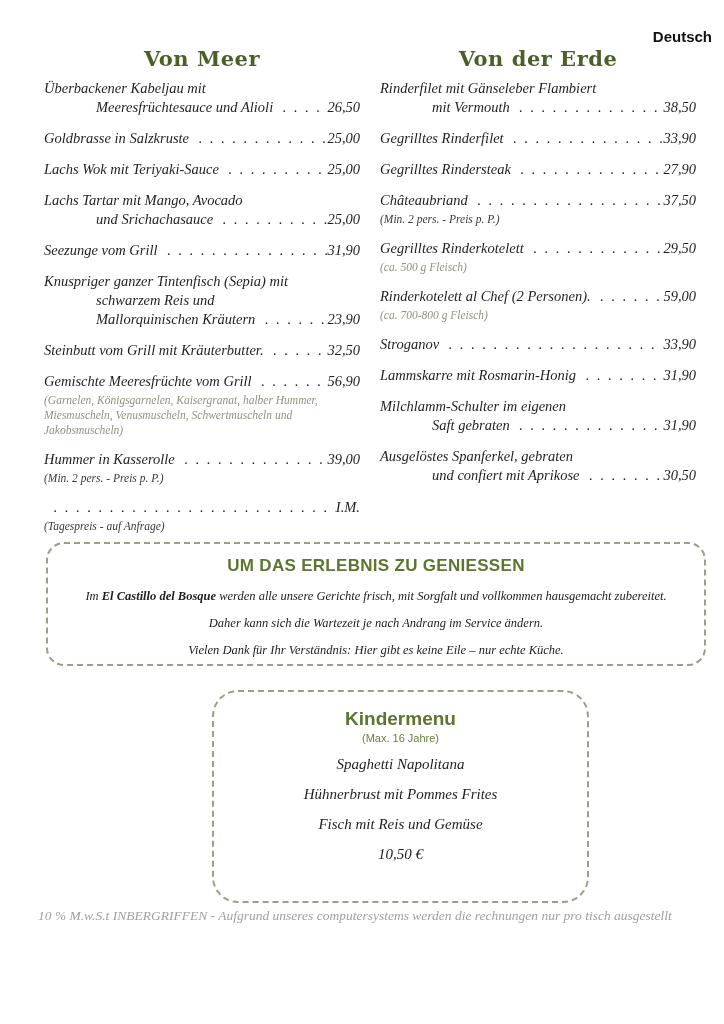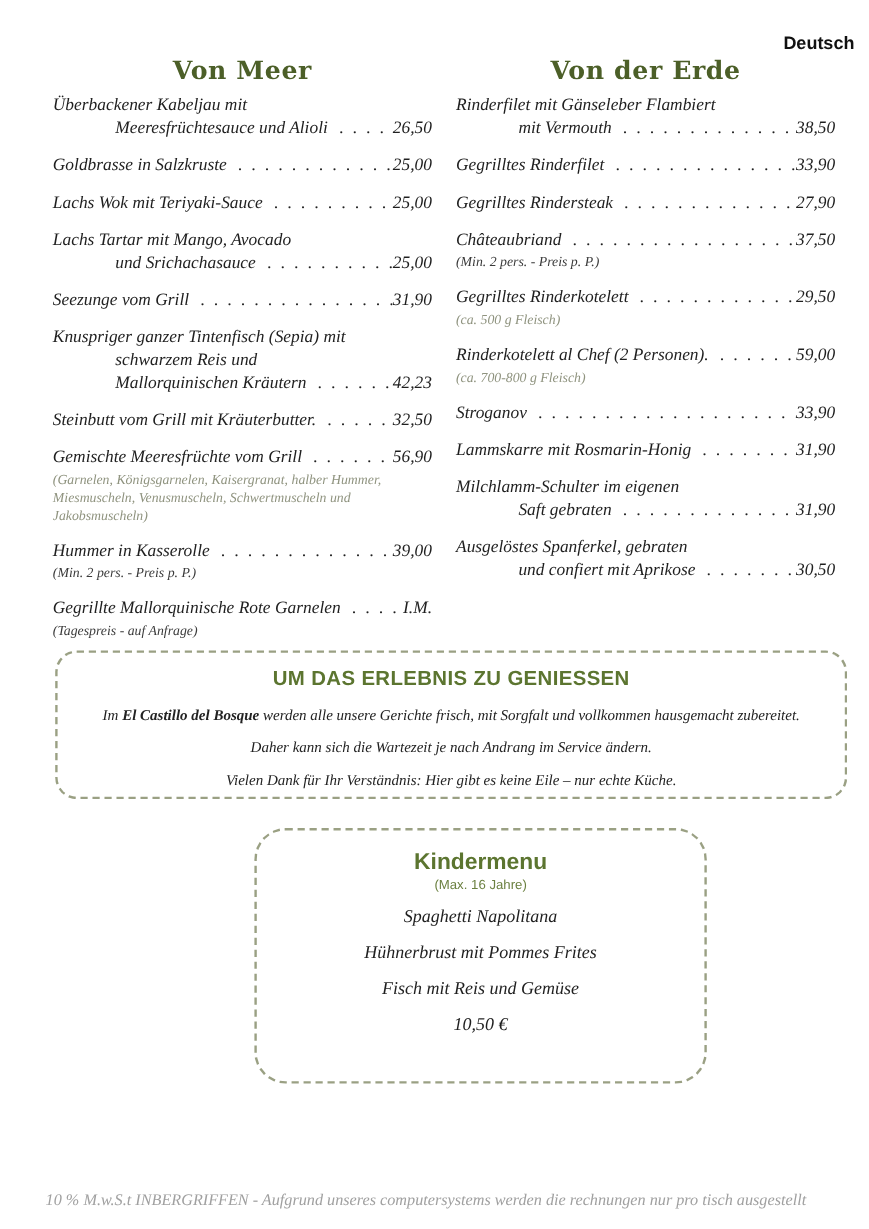--- a/index.html
+++ b/index.html
@@ -53,21 +53,21 @@
     font-family:"Liberation Sans","DejaVu Sans",sans-serif;
     font-weight:bold; font-size:19px; color:#5c7530;
   }
   .kids-subtitle {
     font-family:"Liberation Sans","DejaVu Sans",sans-serif;
     font-size:11px; color:#6b8040; margin-top:2px;
   }
   .kids-item { font-style:italic; font-size:15px; line-height:19px; margin-top:11px;text-align:center; }
   .kids-price { font-style:italic; font-size:15px; margin-top:12px; }
   .footer {
-    position:absolute; top:992px; left:38px; width:670px;
+    position:absolute; top:908px; left:38px; width:670px;
     font-style:italic; font-size:13.5px; color:#a0a0a0; white-space:nowrap;
   }
 </style>
 </head>
 <body>
 
 <div class="page">
 
   <div class="lang">Deutsch</div>
 
@@ -111,21 +111,21 @@
               <span class="dots">&nbsp;.&nbsp;.&nbsp;.&nbsp;.&nbsp;.&nbsp;.&nbsp;.&nbsp;.&nbsp;.&nbsp;.&nbsp;.&nbsp;.&nbsp;.&nbsp;.&nbsp;.&nbsp;.&nbsp;.&nbsp;.&nbsp;.&nbsp;.&nbsp;.&nbsp;.&nbsp;.&nbsp;.&nbsp;.&nbsp;.&nbsp;.&nbsp;.&nbsp;.&nbsp;.&nbsp;.&nbsp;.&nbsp;.&nbsp;.&nbsp;.&nbsp;.&nbsp;.&nbsp;.&nbsp;.&nbsp;.</span>
               <span class="price">31,90</span>
             </div>
           </div>
           <div class="menu-item">
             <div class="item-line">Knuspriger ganzer Tintenfisch (Sepia) mit</div>
             <div class="item-line indent">schwarzem Reis und</div>
             <div class="item-row indent">
               <span class="item-name">Mallorquinischen Kräutern</span>
               <span class="dots">&nbsp;.&nbsp;.&nbsp;.&nbsp;.&nbsp;.&nbsp;.&nbsp;.&nbsp;.&nbsp;.&nbsp;.&nbsp;.&nbsp;.&nbsp;.&nbsp;.&nbsp;.&nbsp;.&nbsp;.&nbsp;.&nbsp;.&nbsp;.&nbsp;.&nbsp;.&nbsp;.&nbsp;.&nbsp;.&nbsp;.&nbsp;.&nbsp;.&nbsp;.&nbsp;.&nbsp;.&nbsp;.&nbsp;.&nbsp;.&nbsp;.&nbsp;.&nbsp;.&nbsp;.&nbsp;.&nbsp;.</span>
-              <span class="price">42,23</span>
+              <span class="price">23,90</span>
             </div>
           </div>
           <div class="menu-item">
             <div class="item-row">
               <span class="item-name">Steinbutt vom Grill mit Kräuterbutter.</span>
               <span class="dots">&nbsp;.&nbsp;.&nbsp;.&nbsp;.&nbsp;.&nbsp;.&nbsp;.&nbsp;.&nbsp;.&nbsp;.&nbsp;.&nbsp;.&nbsp;.&nbsp;.&nbsp;.&nbsp;.&nbsp;.&nbsp;.&nbsp;.&nbsp;.&nbsp;.&nbsp;.&nbsp;.&nbsp;.&nbsp;.&nbsp;.&nbsp;.&nbsp;.&nbsp;.&nbsp;.&nbsp;.&nbsp;.&nbsp;.&nbsp;.&nbsp;.&nbsp;.&nbsp;.&nbsp;.&nbsp;.&nbsp;.</span>
               <span class="price">32,50</span>
             </div>
           </div>
           <div class="menu-item">
@@ -139,21 +139,20 @@
           <div class="menu-item">
             <div class="item-row">
               <span class="item-name">Hummer in Kasserolle</span>
               <span class="dots">&nbsp;.&nbsp;.&nbsp;.&nbsp;.&nbsp;.&nbsp;.&nbsp;.&nbsp;.&nbsp;.&nbsp;.&nbsp;.&nbsp;.&nbsp;.&nbsp;.&nbsp;.&nbsp;.&nbsp;.&nbsp;.&nbsp;.&nbsp;.&nbsp;.&nbsp;.&nbsp;.&nbsp;.&nbsp;.&nbsp;.&nbsp;.&nbsp;.&nbsp;.&nbsp;.&nbsp;.&nbsp;.&nbsp;.&nbsp;.&nbsp;.&nbsp;.&nbsp;.&nbsp;.&nbsp;.&nbsp;.</span>
               <span class="price">39,00</span>
             </div>
             <div class="note">(Min. 2 pers. - Preis p. P.)</div>
           </div>
           <div class="menu-item">
             <div class="item-row">
-              <span class="item-name">Gegrillte Mallorquinische Rote Garnelen</span>
               <span class="dots">&nbsp;.&nbsp;.&nbsp;.&nbsp;.&nbsp;.&nbsp;.&nbsp;.&nbsp;.&nbsp;.&nbsp;.&nbsp;.&nbsp;.&nbsp;.&nbsp;.&nbsp;.&nbsp;.&nbsp;.&nbsp;.&nbsp;.&nbsp;.&nbsp;.&nbsp;.&nbsp;.&nbsp;.&nbsp;.&nbsp;.&nbsp;.&nbsp;.&nbsp;.&nbsp;.&nbsp;.&nbsp;.&nbsp;.&nbsp;.&nbsp;.&nbsp;.&nbsp;.&nbsp;.&nbsp;.&nbsp;.</span>
               <span class="price">I.M.</span>
             </div>
             <div class="note">(Tagespreis - auf Anfrage)</div>
           </div>
         </div>
     </section>
     <section class="col">
       <h2 class="col-title">Von der Erde</h2>
       <div class="items" id="earth-items">

